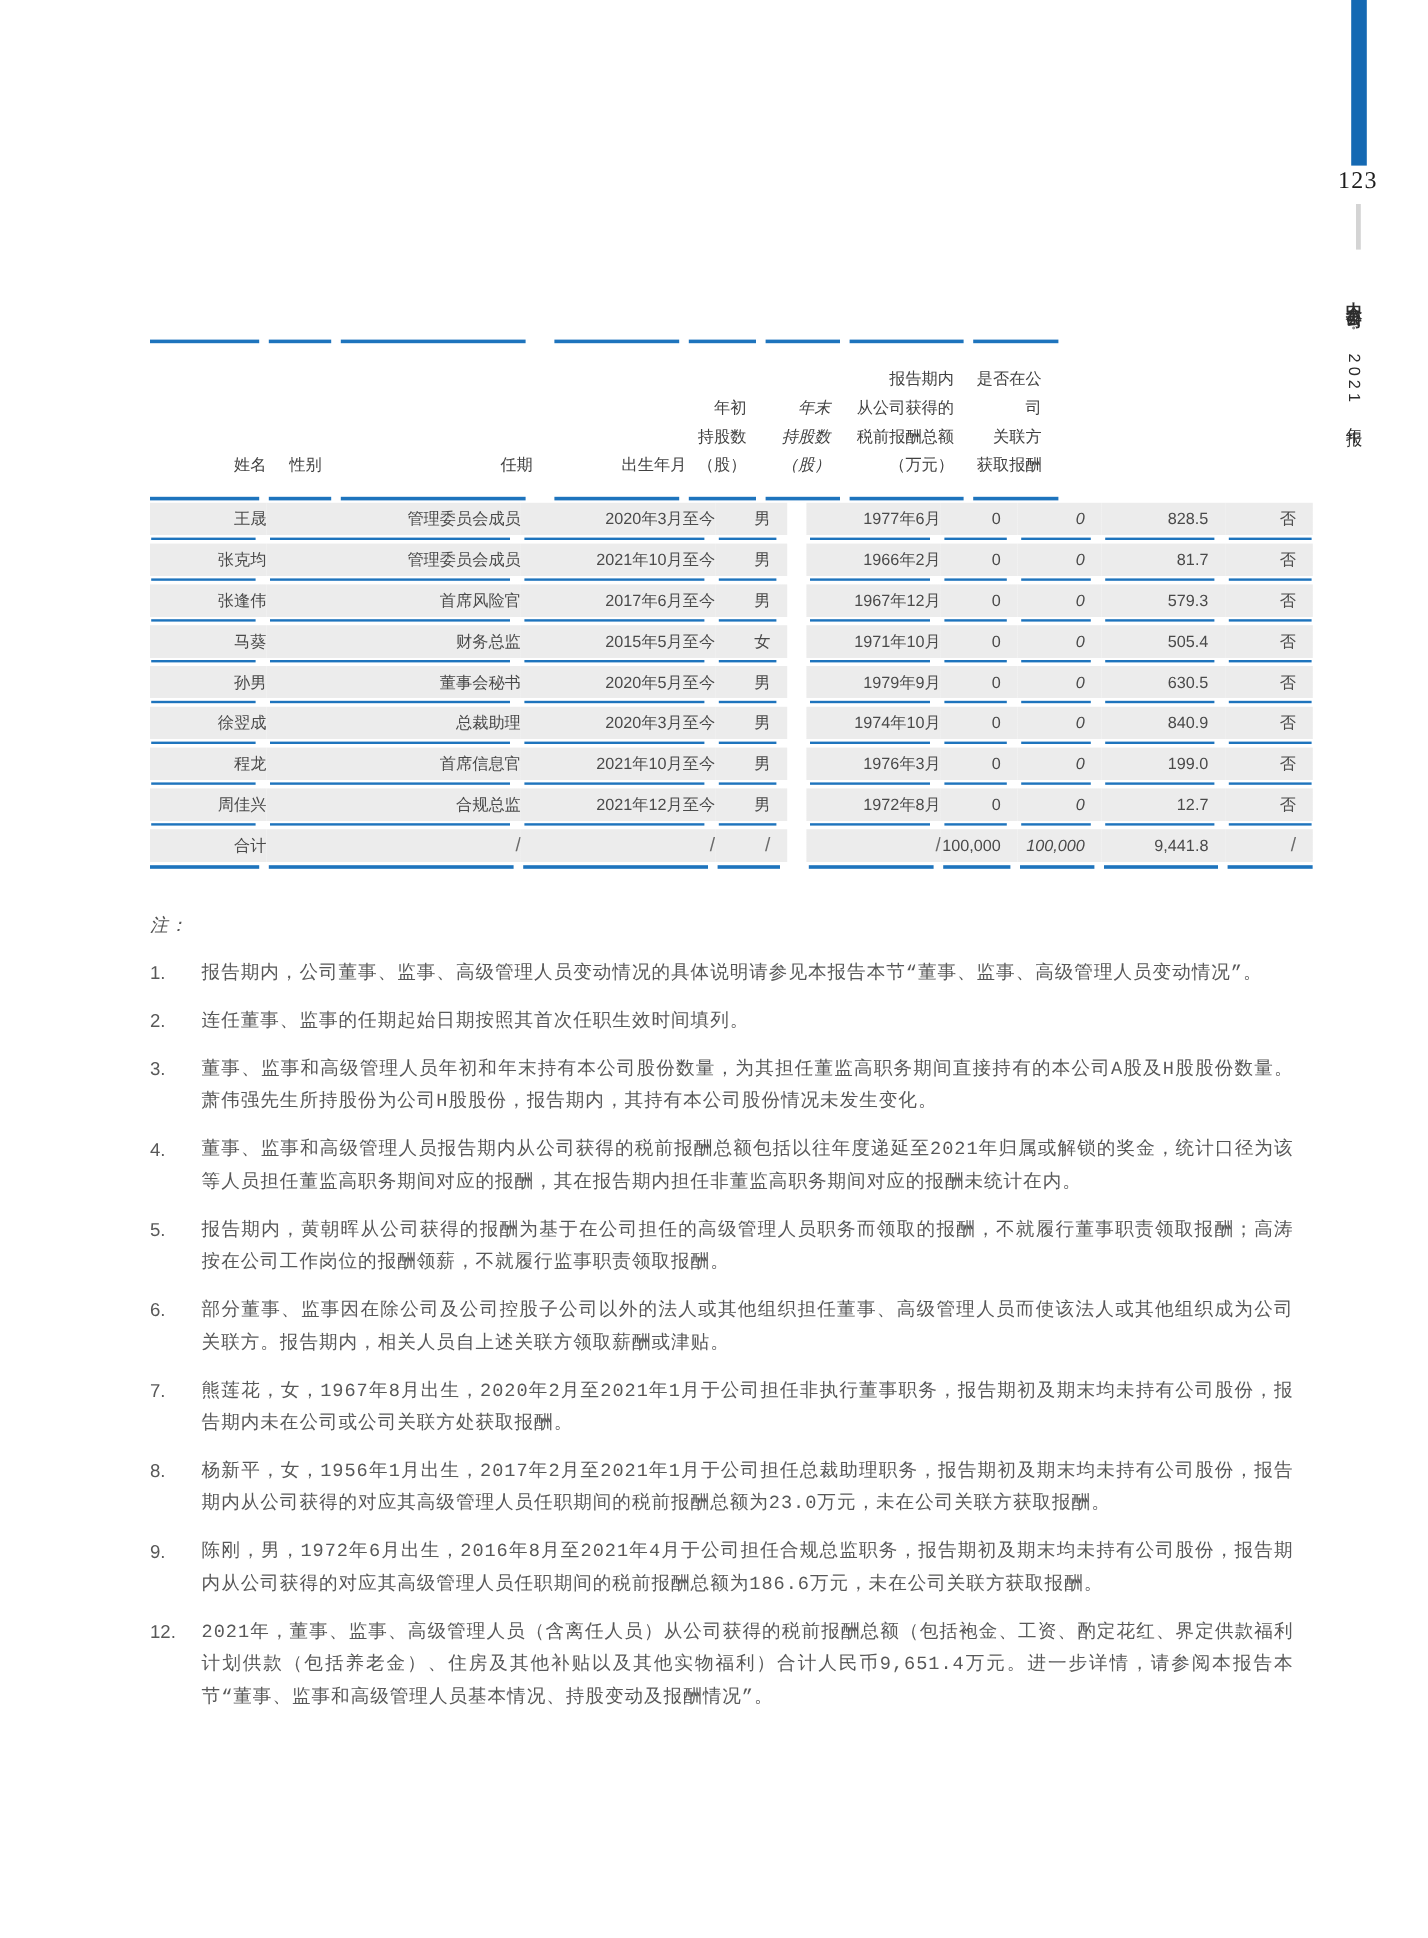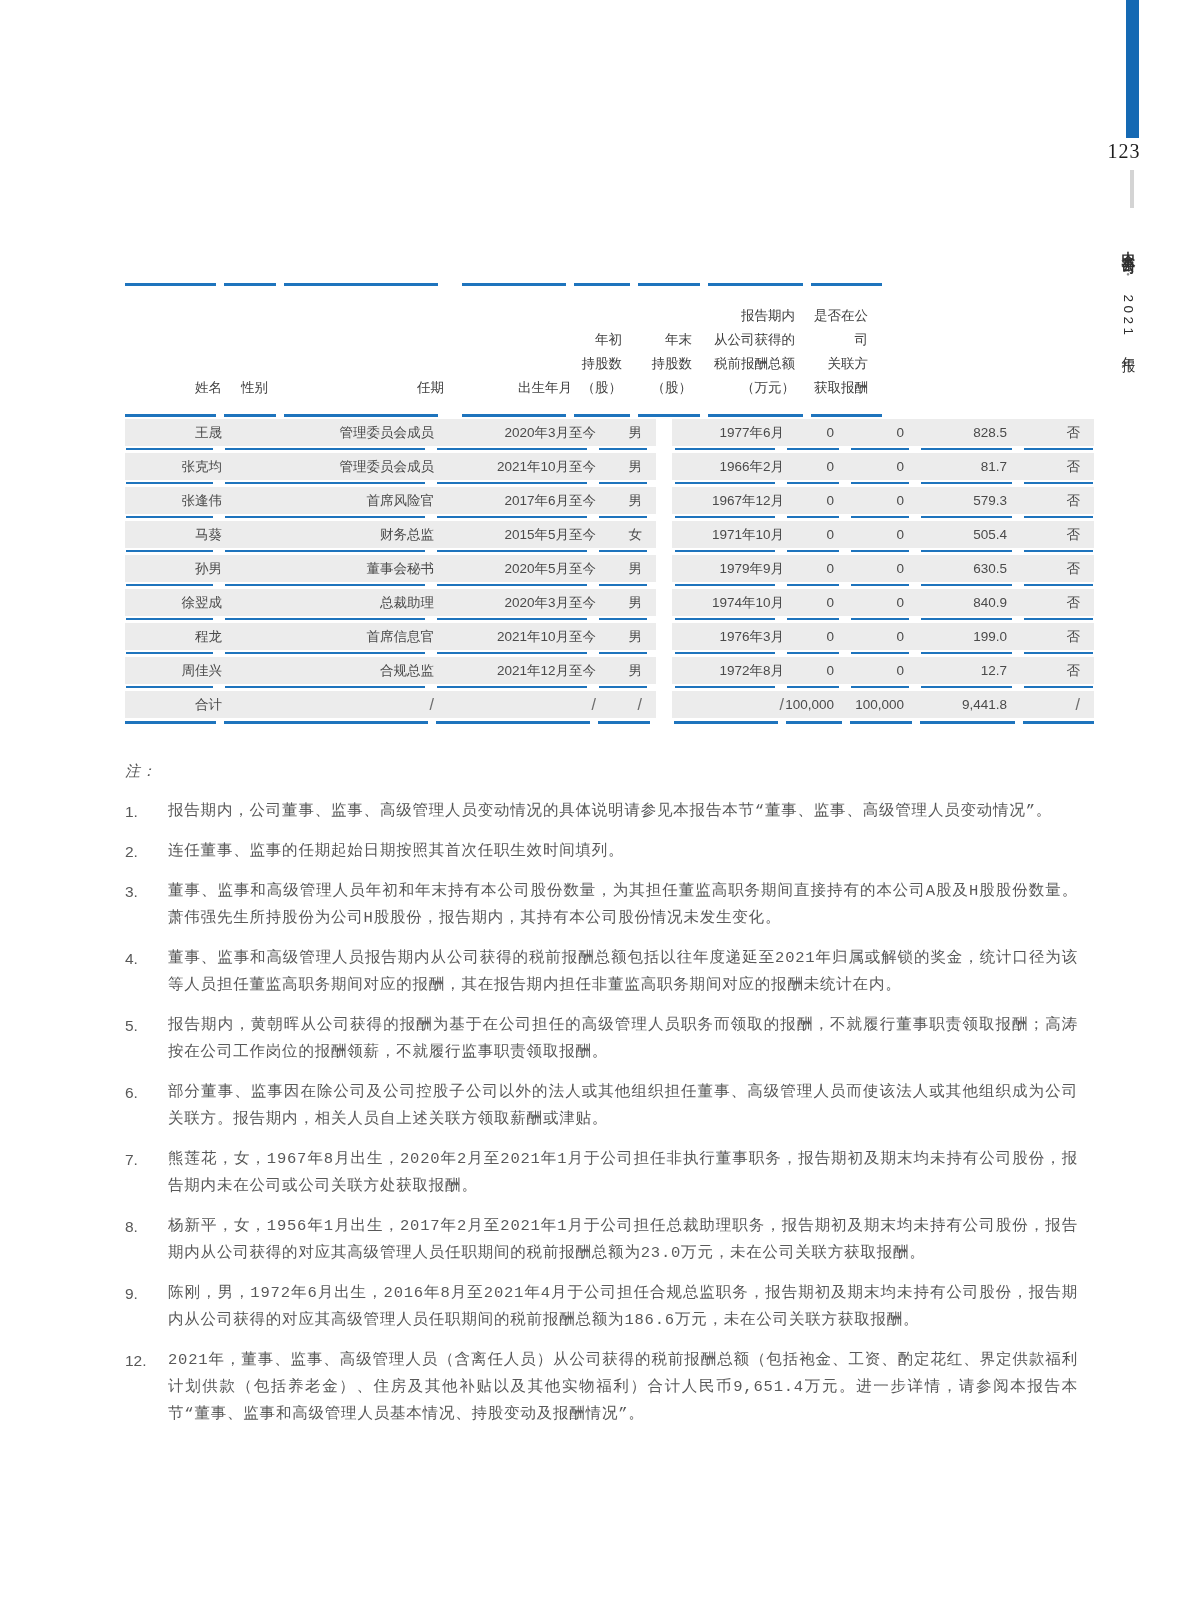--- a/index.html
+++ b/index.html
@@ -4,21 +4,21 @@
 <style>
   html,body { margin:0; padding:0; background:#ffffff; }
   .page {
     position:relative; width:1190px; height:1615px; background:#ffffff;
     font-family:"Liberation Sans","DejaVu Sans",sans-serif; overflow:hidden;
   }
 
   
   .accent-bar { position:absolute; left:1126px; top:0; width:13px; height:138px; background:#1569b3; }
   .page-number {
-    position:absolute; left:1100px; top:140px; width:48px; text-align:center;
+    position:absolute; left:1100px; top:140px; width:48px; text-align:right;
     font-family:"Liberation Serif","DejaVu Serif",serif; font-size:20px; color:#1c1c1c; letter-spacing:1px;
   }
   .page-tick { position:absolute; left:1130px; top:170px; width:4px; height:38px; background:#d4d4d4; }
   .v-title {
     position:absolute; left:1118px; top:240px; height:290px;
     writing-mode:vertical-rl; text-orientation:mixed;
     font-size:13.5px; color:#2d2d2d; letter-spacing:3.5px; line-height:20px;
   }
   .v-title .company { font-weight:700; }
   .v-title .dot { font-size:6px; color:#8a8a8a; margin:10px 0; letter-spacing:0; }
@@ -49,21 +49,21 @@
   .cell::after { content:""; position:absolute; top:29px; left:3px; right:9px; height:2px; background:#1e74bd; }
   .cell:first-child::after { left:1px; }
   .cell:last-child::after  { right:1px; }
   .trow.total .cell::after { top:30px; height:3px; left:2px; right:6px; background:#1e74bd; }
   .trow.total .cell:first-child::after { left:0; }
   .trow.total .cell:last-child::after  { right:0; }
 
   
   .c0 { flex:0 0 97px;  } .c1 { flex:0 0 212px; } .c2 { flex:0 0 162px; }
   .c3 { flex:0 0 60px;  } .c4 { flex:0 0 112px; } .c5 { flex:0 0 64px;  }
-  .c6 { flex:0 0 70px;  } .c7 { flex:0 0 103px; } .c8 { flex:0 0 73px;  }
+  .c6 { flex:0 0 70px;font-style:italic;  } .c7 { flex:0 0 103px; } .c8 { flex:0 0 73px;  }
   .al { text-align:right; }  .ar { text-align:right; }
   .c0 { padding-left:10px; } .c1,.c2 { padding-left:2px; } .c4 { padding-left:4px;margin-left:16px; }
   .ar { padding-right:14px; }
   .slash { font-size:16px; color:#6b6b6b; }
 
   
   .notes { margin-top:37px; width:953px; }
   .notes-label { font-style:italic; font-size:15px; color:#555555; margin-bottom:17px; letter-spacing:1px; }
   .notes-list { list-style:none; margin:0; padding:0; }
   .note-item { display:flex; margin-bottom:13px; font-size:15.5px; line-height:27px; color:#585858; letter-spacing:0.8px; }

